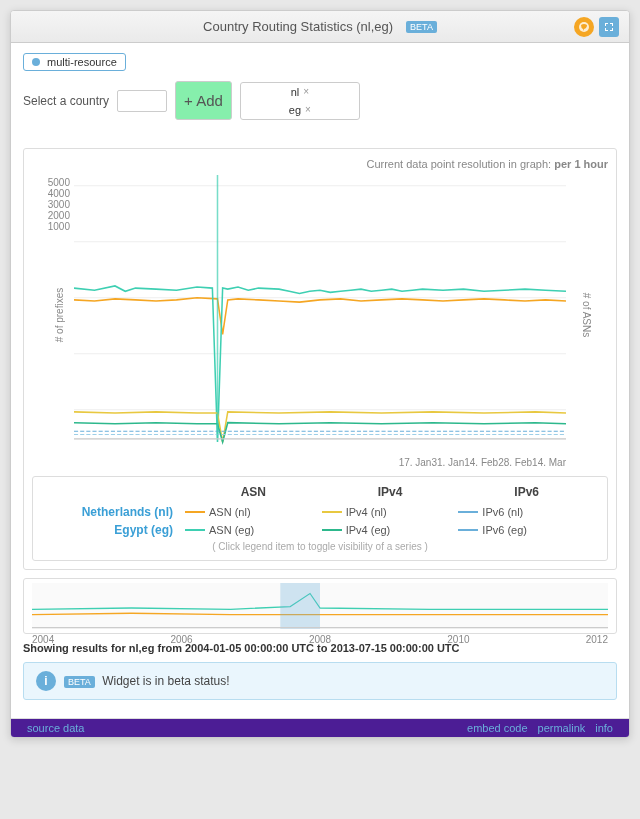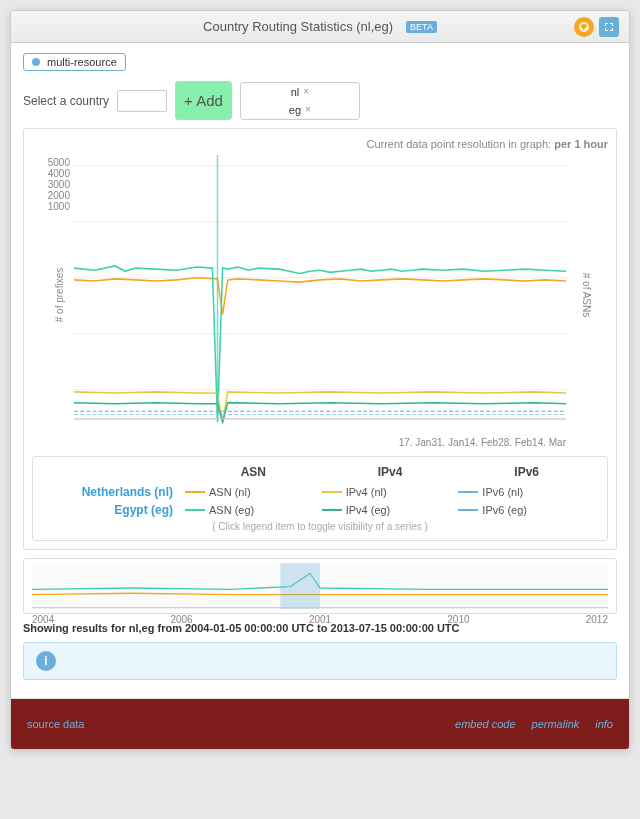--- a/index.html
+++ b/index.html
@@ -95,21 +95,21 @@
       width: 8px;
       height: 8px;
       border-radius: 50%;
       background: #6aafda;
       margin-right: 4px;
     }
     .select-row {
       display: flex;
       align-items: center;
       gap: 8px;
-      margin-bottom: 8px;
+      margin-bottom: 28px;
     }
     .select-label {
       color: #555;
       font-size: 12px;
     }
     .country-input {
       width: 50px;
       height: 22px;
       border: 1px solid #ccc;
       border-radius: 2px;
@@ -352,31 +352,30 @@
       font-size: 9px;
       padding: 1px 4px;
       border-radius: 2px;
       margin-right: 4px;
     }
     .beta-info-text {
       font-size: 12px;
       color: #444;
     }
     .widget-footer {
-      background: #7f1d1d;
+      background: #4c1d95;
       border-top: 1px solid #ddd;
-      padding: 17px 12px;
+      padding: 1px 12px;
       display: flex;
       justify-content: space-between;
       align-items: center;
     }
     .footer-right {
       display: flex;
-      gap: 8px;
-      font-style: italic;
+      gap: 2px;
     }
     .footer-link {
       color: #6aafda;
       font-size: 11px;
       cursor: pointer;
       padding: 2px 4px;
     }
     .grid-line {
       stroke: #eee;
       stroke-width: 1;
@@ -545,35 +544,39 @@
 
         <polyline points="0,20 100,19 200,20 260,18 280,8 290,19 400,20 500,20 580,20" fill="none" stroke="#3ecfb2" stroke-width="1"></polyline>
         <polyline points="0,24 100,23 200,24 580,24" fill="none" stroke="#f5a623" stroke-width="1"></polyline>
 
         <rect x="250" y="0" width="40" height="35" fill="#6aafda" opacity="0.3"></rect>
         <line x1="0" y1="34" x2="580" y2="34" stroke="#ccc" stroke-width="1"></line>
       </svg>
       <div class="overview-x-labels">
         <span>2004</span>
         <span>2006</span>
-        <span>2001</span>
+        <span>2008</span>
         <span>2010</span>
         <span>2012</span>
       </div>
     </div>
 
     <div class="showing-text">
       <span>Showing results for</span>
       <span style="font-weight:bold;">nl,eg</span>
       <span>from</span>
       <span>2004-01-05 00:00:00 UTC to 2013-07-15 00:00:00 UTC</span>
     </div>
 
     <div class="beta-info-box">
       <div class="info-icon">i</div>
+      <div>
+        <span class="beta-info-badge">BETA</span>
+        <span class="beta-info-text">Widget is in beta status!</span>
+      </div>
     </div>
   </div>
 
   <div class="widget-footer">
     <div class="footer-left">
       <span class="footer-link">source data</span>
     </div>
     <div class="footer-right">
       <span class="footer-link">embed code</span>
       <span class="footer-link">permalink</span>

